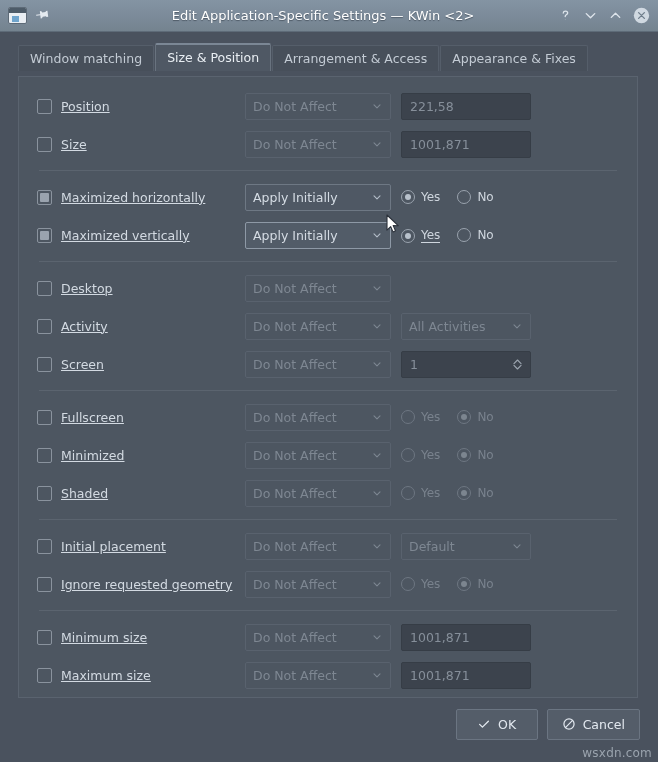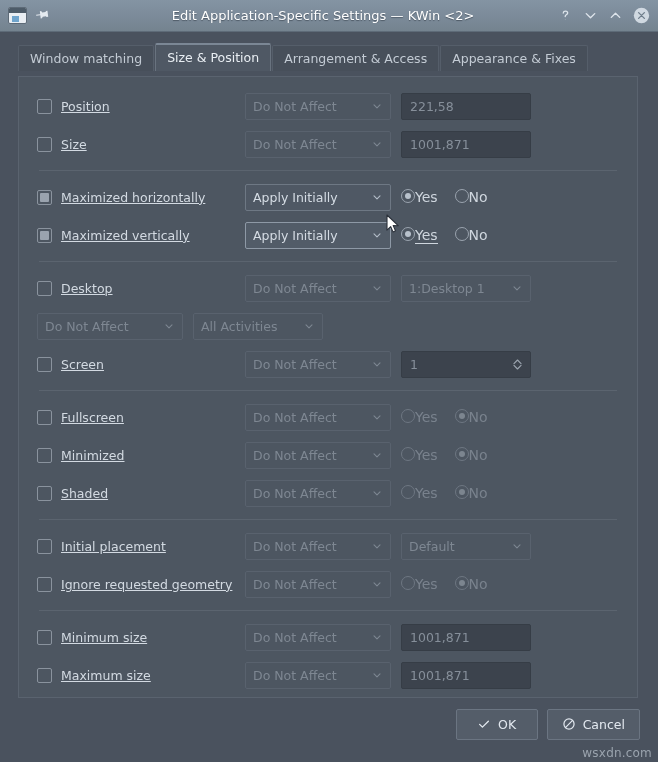--- a/index.html
+++ b/index.html
@@ -160,21 +160,21 @@
     display: flex; align-items: center;
     padding: 0 6px 0 8px;
     font-size: 12.5px;
     color: #868f9a;
   }
   .spin .sval { flex: 1; }
   .spin .sarrows { color: #9aa3ae; display:flex; align-items:center; }
 
   
   .radios { display: flex; align-items: center; gap: 17px; width: 130px; flex: 0 0 130px; }
-  .radio { display: flex; align-items: flex-start; font-size: 14px; color: #cfd6de; }
+  .radio { display: flex; align-items: flex-end; gap: 6px; font-size: 12px; color: #cfd6de; }
   .radio.off { color: #79828d; }
   .rdot {
     width: 14px; height: 14px; border-radius: 50%;
     box-sizing: border-box;
     border: 1px solid #9aa3ae;
     background: transparent;
     position: relative; flex: 0 0 14px;
   }
   .radio.off .rdot { border-color: #6d7682; }
   .rdot.sel:after {
@@ -366,30 +366,26 @@
             <span>Desktop</span>
           </div>
           <div class="combo">
             <span class="ctext">Do Not Affect</span>
             <span class="carrow">
               <svg width="12" height="12" viewBox="0 0 16 16" fill="none" stroke="currentColor" stroke-width="1.5" stroke-linecap="round" stroke-linejoin="round">
                 <path d="M4 6.5l4 4 4-4"></path>
               </svg>
             </span>
           </div>
-          <div class="combo val">
-            <span class="ctext">1:Desktop 1</span>
-            <span class="carrow">
-              <svg width="12" height="12" viewBox="0 0 16 16" fill="none" stroke="currentColor" stroke-width="1.5" stroke-linecap="round" stroke-linejoin="round">
-                <path d="M4 6.5l4 4 4-4"></path>
-              </svg>
-            </span>
-          </div>
-        </div>
-        <div class="row">
+        </div>
+        <div class="row">
+          <div class="rlabel">
+            <span class="cb"></span>
+            <span>Activity</span>
+          </div>
           <div class="combo">
             <span class="ctext">Do Not Affect</span>
             <span class="carrow">
               <svg width="12" height="12" viewBox="0 0 16 16" fill="none" stroke="currentColor" stroke-width="1.5" stroke-linecap="round" stroke-linejoin="round">
                 <path d="M4 6.5l4 4 4-4"></path>
               </svg>
             </span>
           </div>
           <div class="combo val">
             <span class="ctext">All Activities</span>

